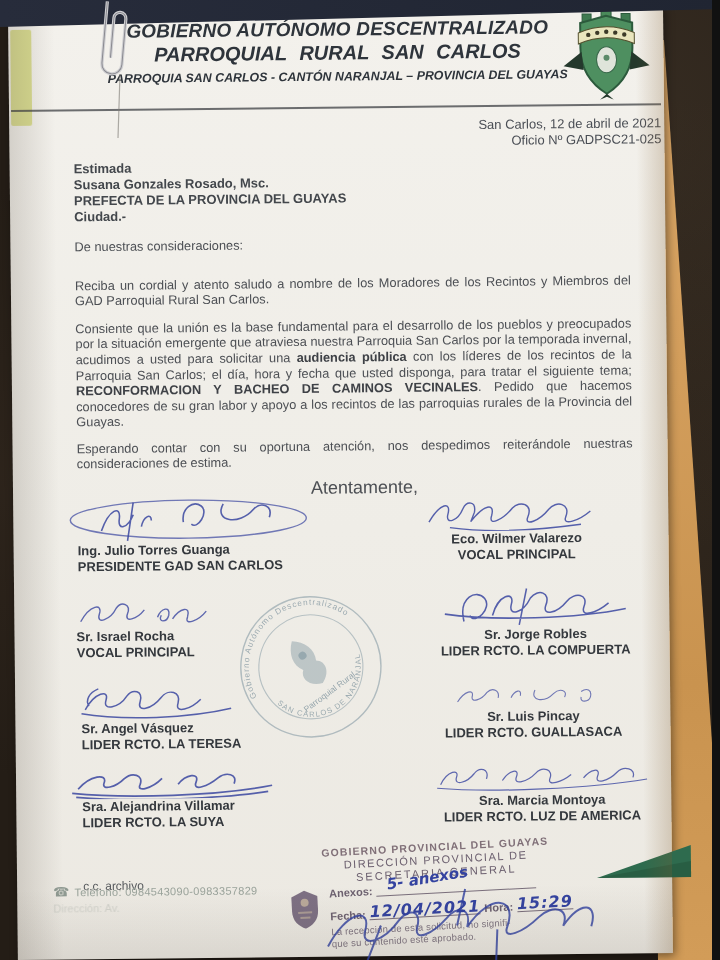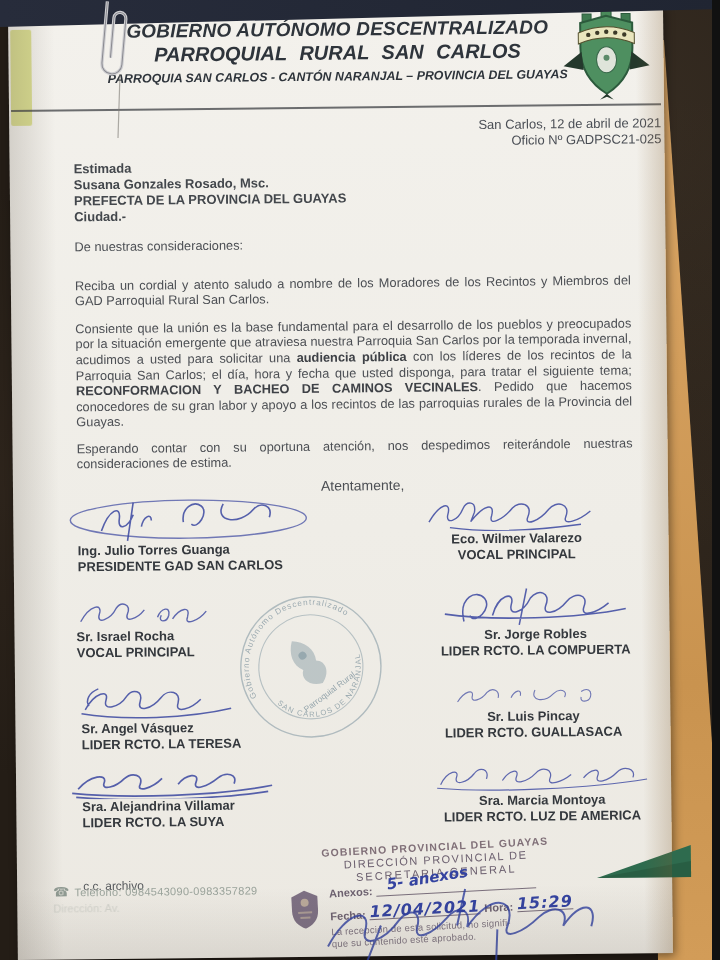--- a/index.html
+++ b/index.html
@@ -49,21 +49,21 @@
   #dateline{left:340px;top:110px;width:312px;text-align:right;font-size:13px;line-height:16px;color:#4a4e55;}
   
   .doc{color:#4c4f54;}
   #recipient{left:64px;top:150px;font-size:13px;line-height:16px;font-weight:bold;color:#43474c;}
   #greeting{left:64px;top:228px;font-size:12.8px;}
   .para{font-size:12.8px;line-height:15.6px;text-align:justify;width:556px;}
   #p1{left:64px;top:254px;}
   #p2{left:64px;top:297px;}
   #p3{left:64px;top:417px;}
   .para b{color:#3e4146;}
-  #closing{left:298px;top:469px;font-size:14px;margin-left:10px;}
+  #closing{left:298px;top:469px;font-size:18px;}
   
   .sig{line-height:16px;font-size:13px;font-weight:bold;color:#34383d;}
   .sig .nm,.sig .rl{white-space:nowrap;}
   .sig svg{display:block;}
   .ctr{text-align:center;}
   .ctr svg{margin:0 auto;}
   #s1{left:50px;top:486px;width:270px;}
   #s1 .nm,#s1 .rl{padding-left:14px;}
   #s2{left:388px;top:486px;width:230px;}
   #s3{left:56px;top:588px;width:210px;}

